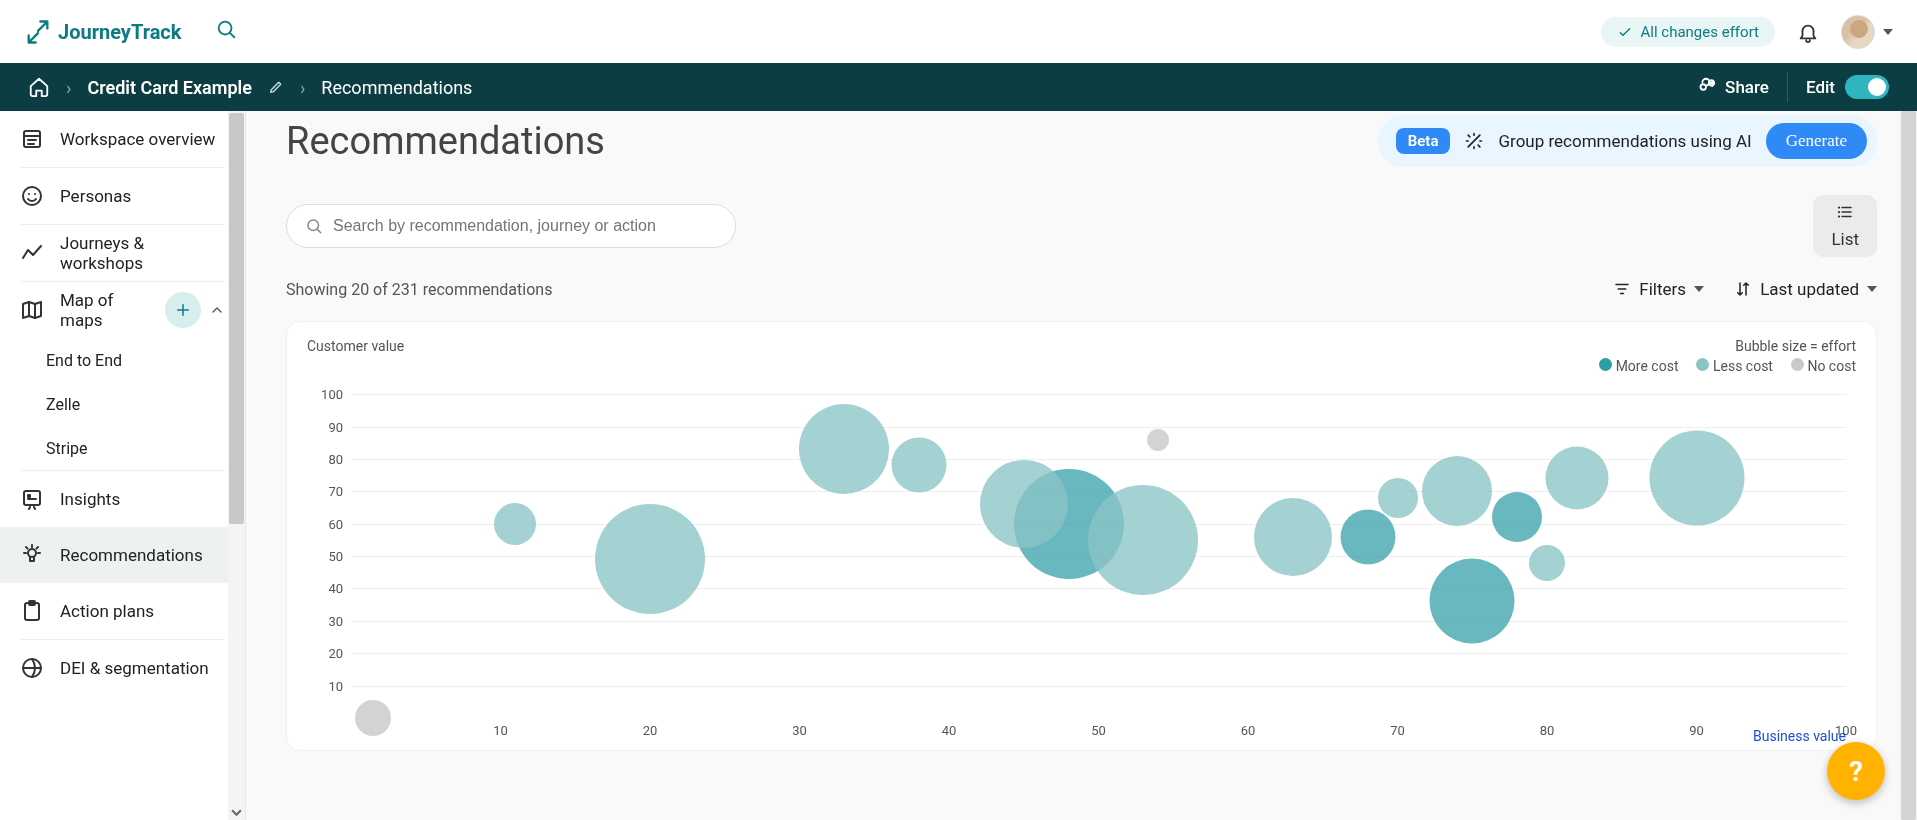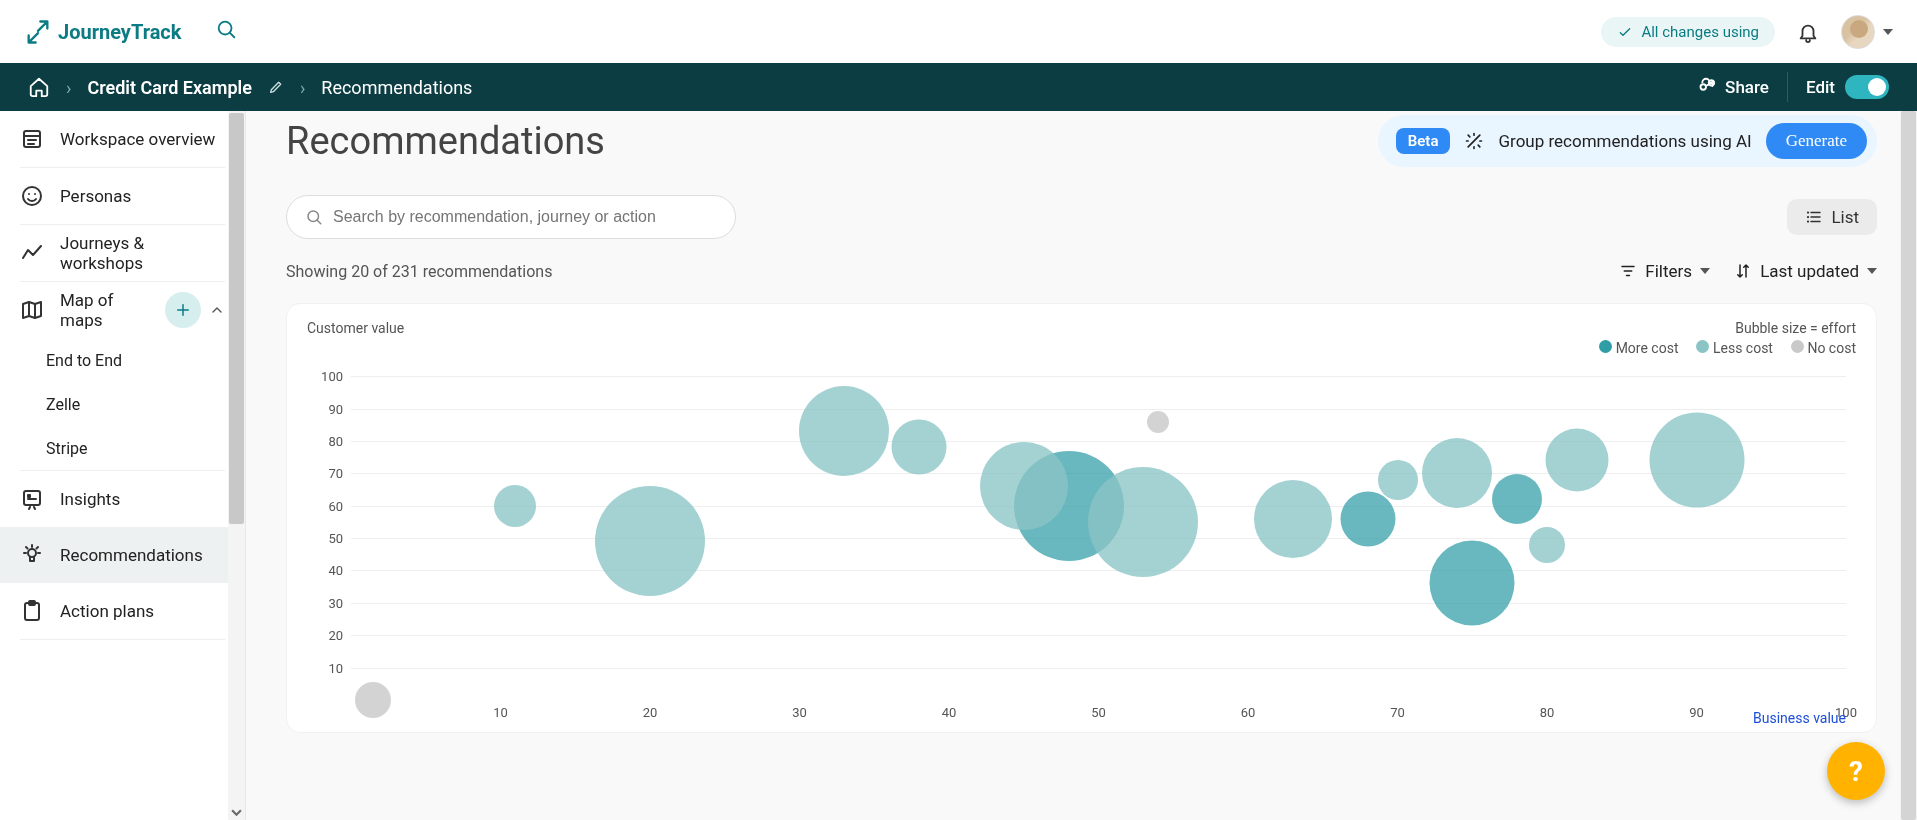--- a/index.html
+++ b/index.html
@@ -111,25 +111,25 @@
 
   .search-row{display:flex;align-items:center;justify-content:space-between;margin-top:28px;}
   .search-box{
     width:450px;height:44px;border:1px solid #ddd;border-radius:22px;
     display:flex;align-items:center;gap:10px;padding:0 18px;background:#fff;
     color:#888;font-size:16px;
   }
   .search-box input{border:none;outline:none;flex:1;font-size:16px;background:transparent;}
   .list-btn{
     background:#ebebeb;border-radius:10px;padding:8px 18px;display:flex;align-items:center;gap:8px;
-    font-size:17px;cursor:pointer;color:#333;
+    font-size:17px;cursor:pointer;color:#333;flex-direction:column;
   }
 
   .results-row{display:flex;align-items:center;justify-content:space-between;margin-top:22px;font-size:16px;color:#555;}
-  .filter-sort{display:flex;align-items:center;gap:24px;color:#222;font-size:17px;}
+  .filter-sort{display:flex;align-items:center;gap:30px;color:#222;font-size:17px;}
   .filter-sort .grp{display:flex;align-items:center;gap:8px;cursor:pointer;}
 
   
   .chart-card{
     background:#fff;border-radius:14px;margin-top:22px;
     padding:16px 20px 10px 20px;
     border:1px solid #f1f1f1;
     height:430px;
     display:flex;flex-direction:column;
   }
@@ -169,21 +169,21 @@
     <svg width="22" height="22" viewBox="0 0 24 24" style="color:#0b7b84;cursor:pointer">
       <circle class="icon-stroke" cx="11" cy="11" r="7"></circle>
         <line class="icon-stroke" x1="21" y1="21" x2="16" y2="16"></line>
     </svg>
   </div>
   <div class="topbar-right">
     <div class="save-pill">
       <svg width="16" height="16" viewBox="0 0 24 24">
           <path class="icon-stroke" stroke="#0b7b84" d="M5 13l4 4L19 7"></path>
         </svg>
-      <span>All changes using</span>
+      <span>All changes effort</span>
     </div>
     <svg width="22" height="22" viewBox="0 0 24 24" style="color:#333;cursor:pointer">
       <path class="icon-stroke" d="M18 16v-5a6 6 0 10-12 0v5l-2 3h16l-2-3zM10 21a2 2 0 004 0"></path>
     </svg>
     <div style="display:flex;align-items:center;gap:8px;cursor:pointer">
       <div class="avatar"></div>
       <div class="caret-down"></div>
     </div>
   </div>
 </div>
@@ -299,20 +299,27 @@
     <span>Recommendations</span>
         </div>
         <div class="sb-item">
           <svg class="sb-icon" viewBox="0 0 24 24">
             <rect x="5" y="4" width="14" height="17" rx="2" class="icon-stroke"></rect>
             <rect x="9" y="2" width="6" height="4" rx="1" class="icon-stroke"></rect>
           </svg>
     <span>Action plans</span>
         </div>
         <div class="sb-sep"></div>
+        <div class="sb-item">
+          <svg class="sb-icon" viewBox="0 0 24 24">
+            <circle cx="12" cy="12" r="9" class="icon-stroke"></circle>
+            <path d="M12 3a15 15 0 010 18M3 12h18" class="icon-stroke"></path>
+          </svg>
+    <span>DEI &amp; segmentation</span>
+        </div>
       </div>
     <div class="sidebar-scroll-track">
       <svg class="sidebar-scroll-arrow up" viewBox="0 0 10 10">
           <path d="M1 7l4-4 4 4" fill="none" stroke="#6a6a6a" stroke-width="2"></path>
         </svg>
       <div class="sidebar-scroll-thumb"></div>
       <svg class="sidebar-scroll-arrow down" viewBox="0 0 10 10">
           <path d="M1 3l4 4 4-4" fill="none" stroke="#6a6a6a" stroke-width="2"></path>
         </svg>
     </div>

